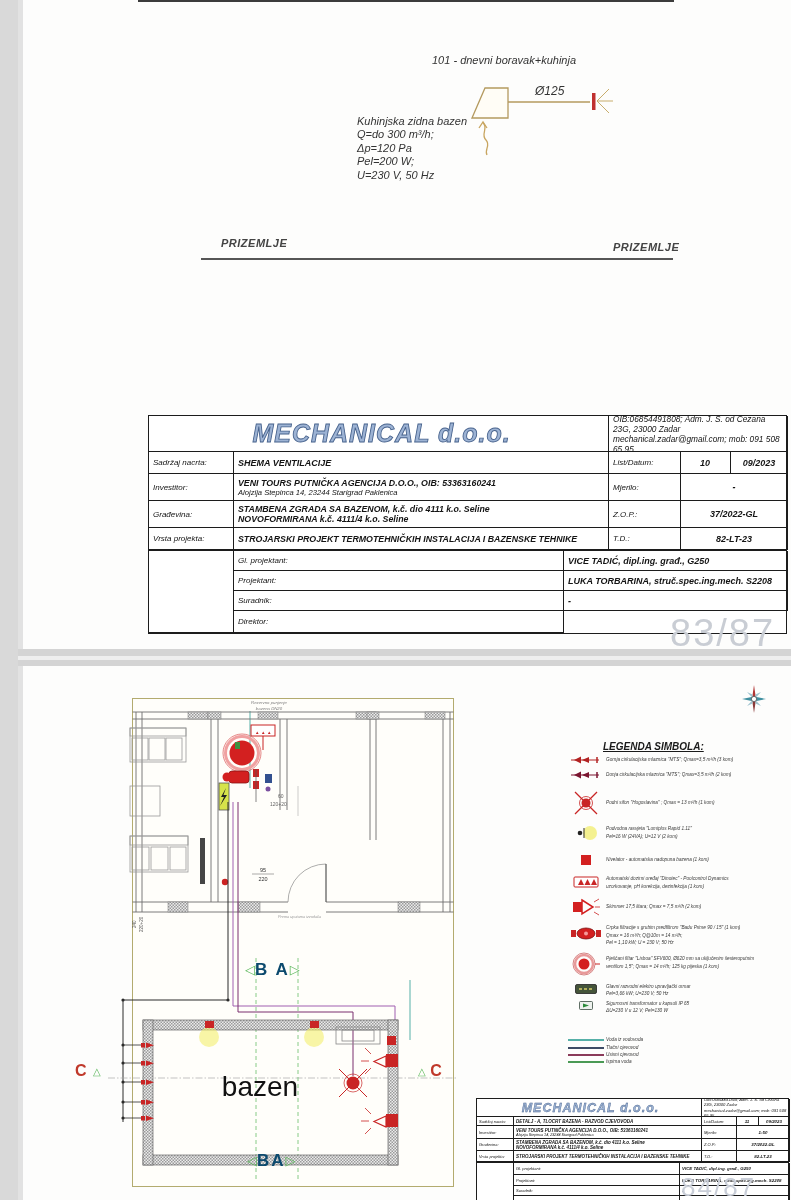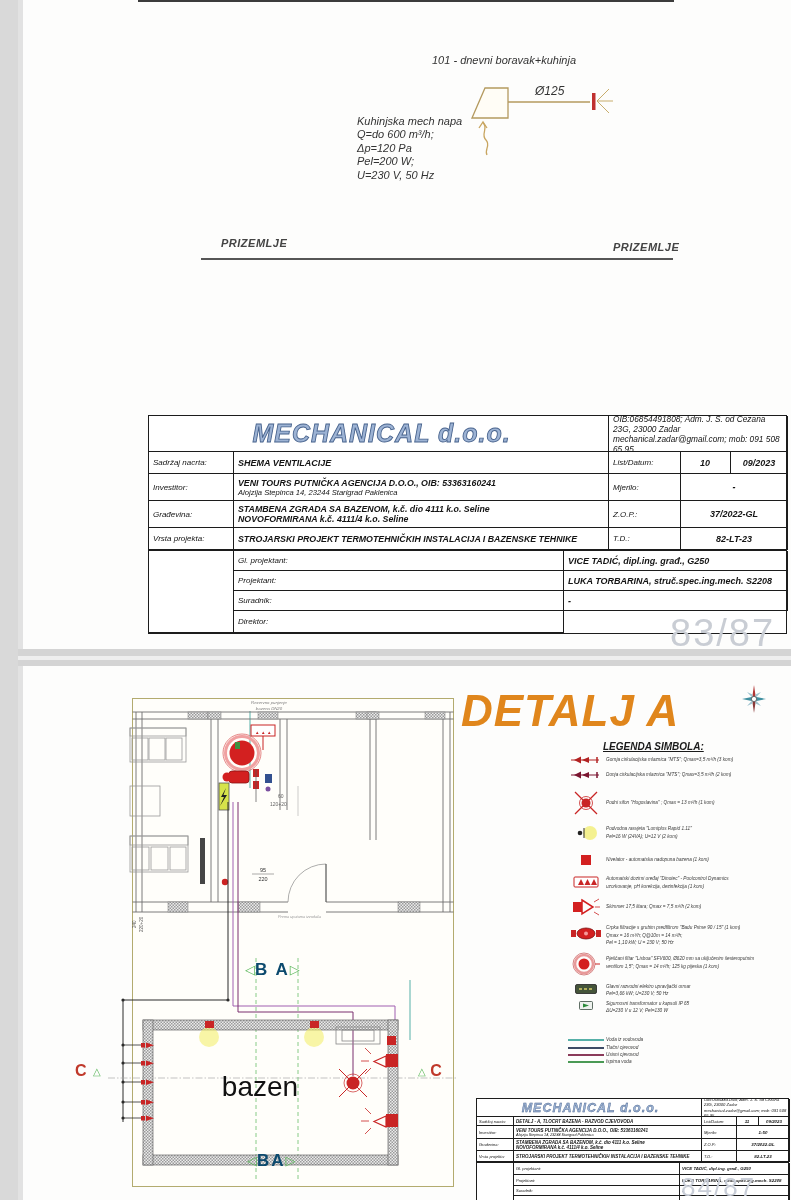--- a/index.html
+++ b/index.html
@@ -85,22 +85,22 @@
       <line x1="141" y1="25" x2="153" y2="37" stroke="#c8ad6c" stroke-width="1"></line>
     </g>
     <g>
       <path d="M27,47 C33,52 24,58 30,64 C35,69 28,74 31,79" stroke="#c8a560" stroke-width="1.3" fill="none"></path>
       <path d="M23,52 L27,46 L31,52" stroke="#c8a560" stroke-width="1.3" fill="none"></path>
     </g>
   </svg>
   <div class="abs it" id="duct-dim">Ø125</div>
 
   <div class="abs it" id="hood-specs">
-    <div>Kuhinjska mech napa</div>
-    <div>Q=do 600 m³/h;</div>
+    <div>Kuhinjska zidna bazen</div>
+    <div>Q=do 300 m³/h;</div>
     <div>Δp=120 Pa</div>
     <div>Pel=200 W;</div>
     <div>U=230 V, 50 Hz</div>
   </div>
 
   <div class="abs it prizemlje" style="left:203px;top:237px;">PRIZEMLJE</div>
   <div class="abs it prizemlje" style="left:595px;top:241px;">PRIZEMLJE</div>
   <div class="abs" id="hr1"></div>
 
   <div class="tb" id="tb1">
@@ -363,21 +363,20 @@
   <div class="secmark" style="left:229px;top:1151px;">
     <span class="tri">◁</span><span class="ltr"><span>B</span><span>A</span></span><span class="tri">▷</span>
   </div>
   <div class="secmark cmark" style="left:57px;top:1062px;">
     <span class="ltr" style="color:#c0392b;">C</span> <span class="tri">△</span>
   </div>
   <div class="secmark cmark" style="left:400px;top:1062px;">
     <span class="tri">△</span> <span class="ltr" style="color:#c0392b;">C</span>
   </div>
 
-  <div class="abs" id="detail-title">DETALJ A</div>
   <svg class="abs" style="left:723px;top:684px;" width="26" height="30" viewBox="0 0 26 30">
     <polygon points="13,1 15,15 11,15" fill="#b23434"></polygon>
     <polygon points="13,29 15,15 11,15" fill="#8a3a3a"></polygon>
     <polygon points="25,15 13,17.5 13,12.5" fill="#3f8fa0"></polygon>
     <polygon points="1,15 13,12.5 13,17.5" fill="#3f8fa0"></polygon>
     <polygon points="20,8 14.5,14 14.5,10.5" fill="#9fc4cf"></polygon>
     <polygon points="6,8 11.5,14 11.5,10.5" fill="#9fc4cf"></polygon>
     <polygon points="20,22 14.5,16 14.5,19.5" fill="#9fc4cf"></polygon>
     <polygon points="6,22 11.5,16 11.5,19.5" fill="#9fc4cf"></polygon>
     <circle cx="13" cy="15" r="2.6" fill="#fff" stroke="#555" stroke-width="0.8"></circle>

